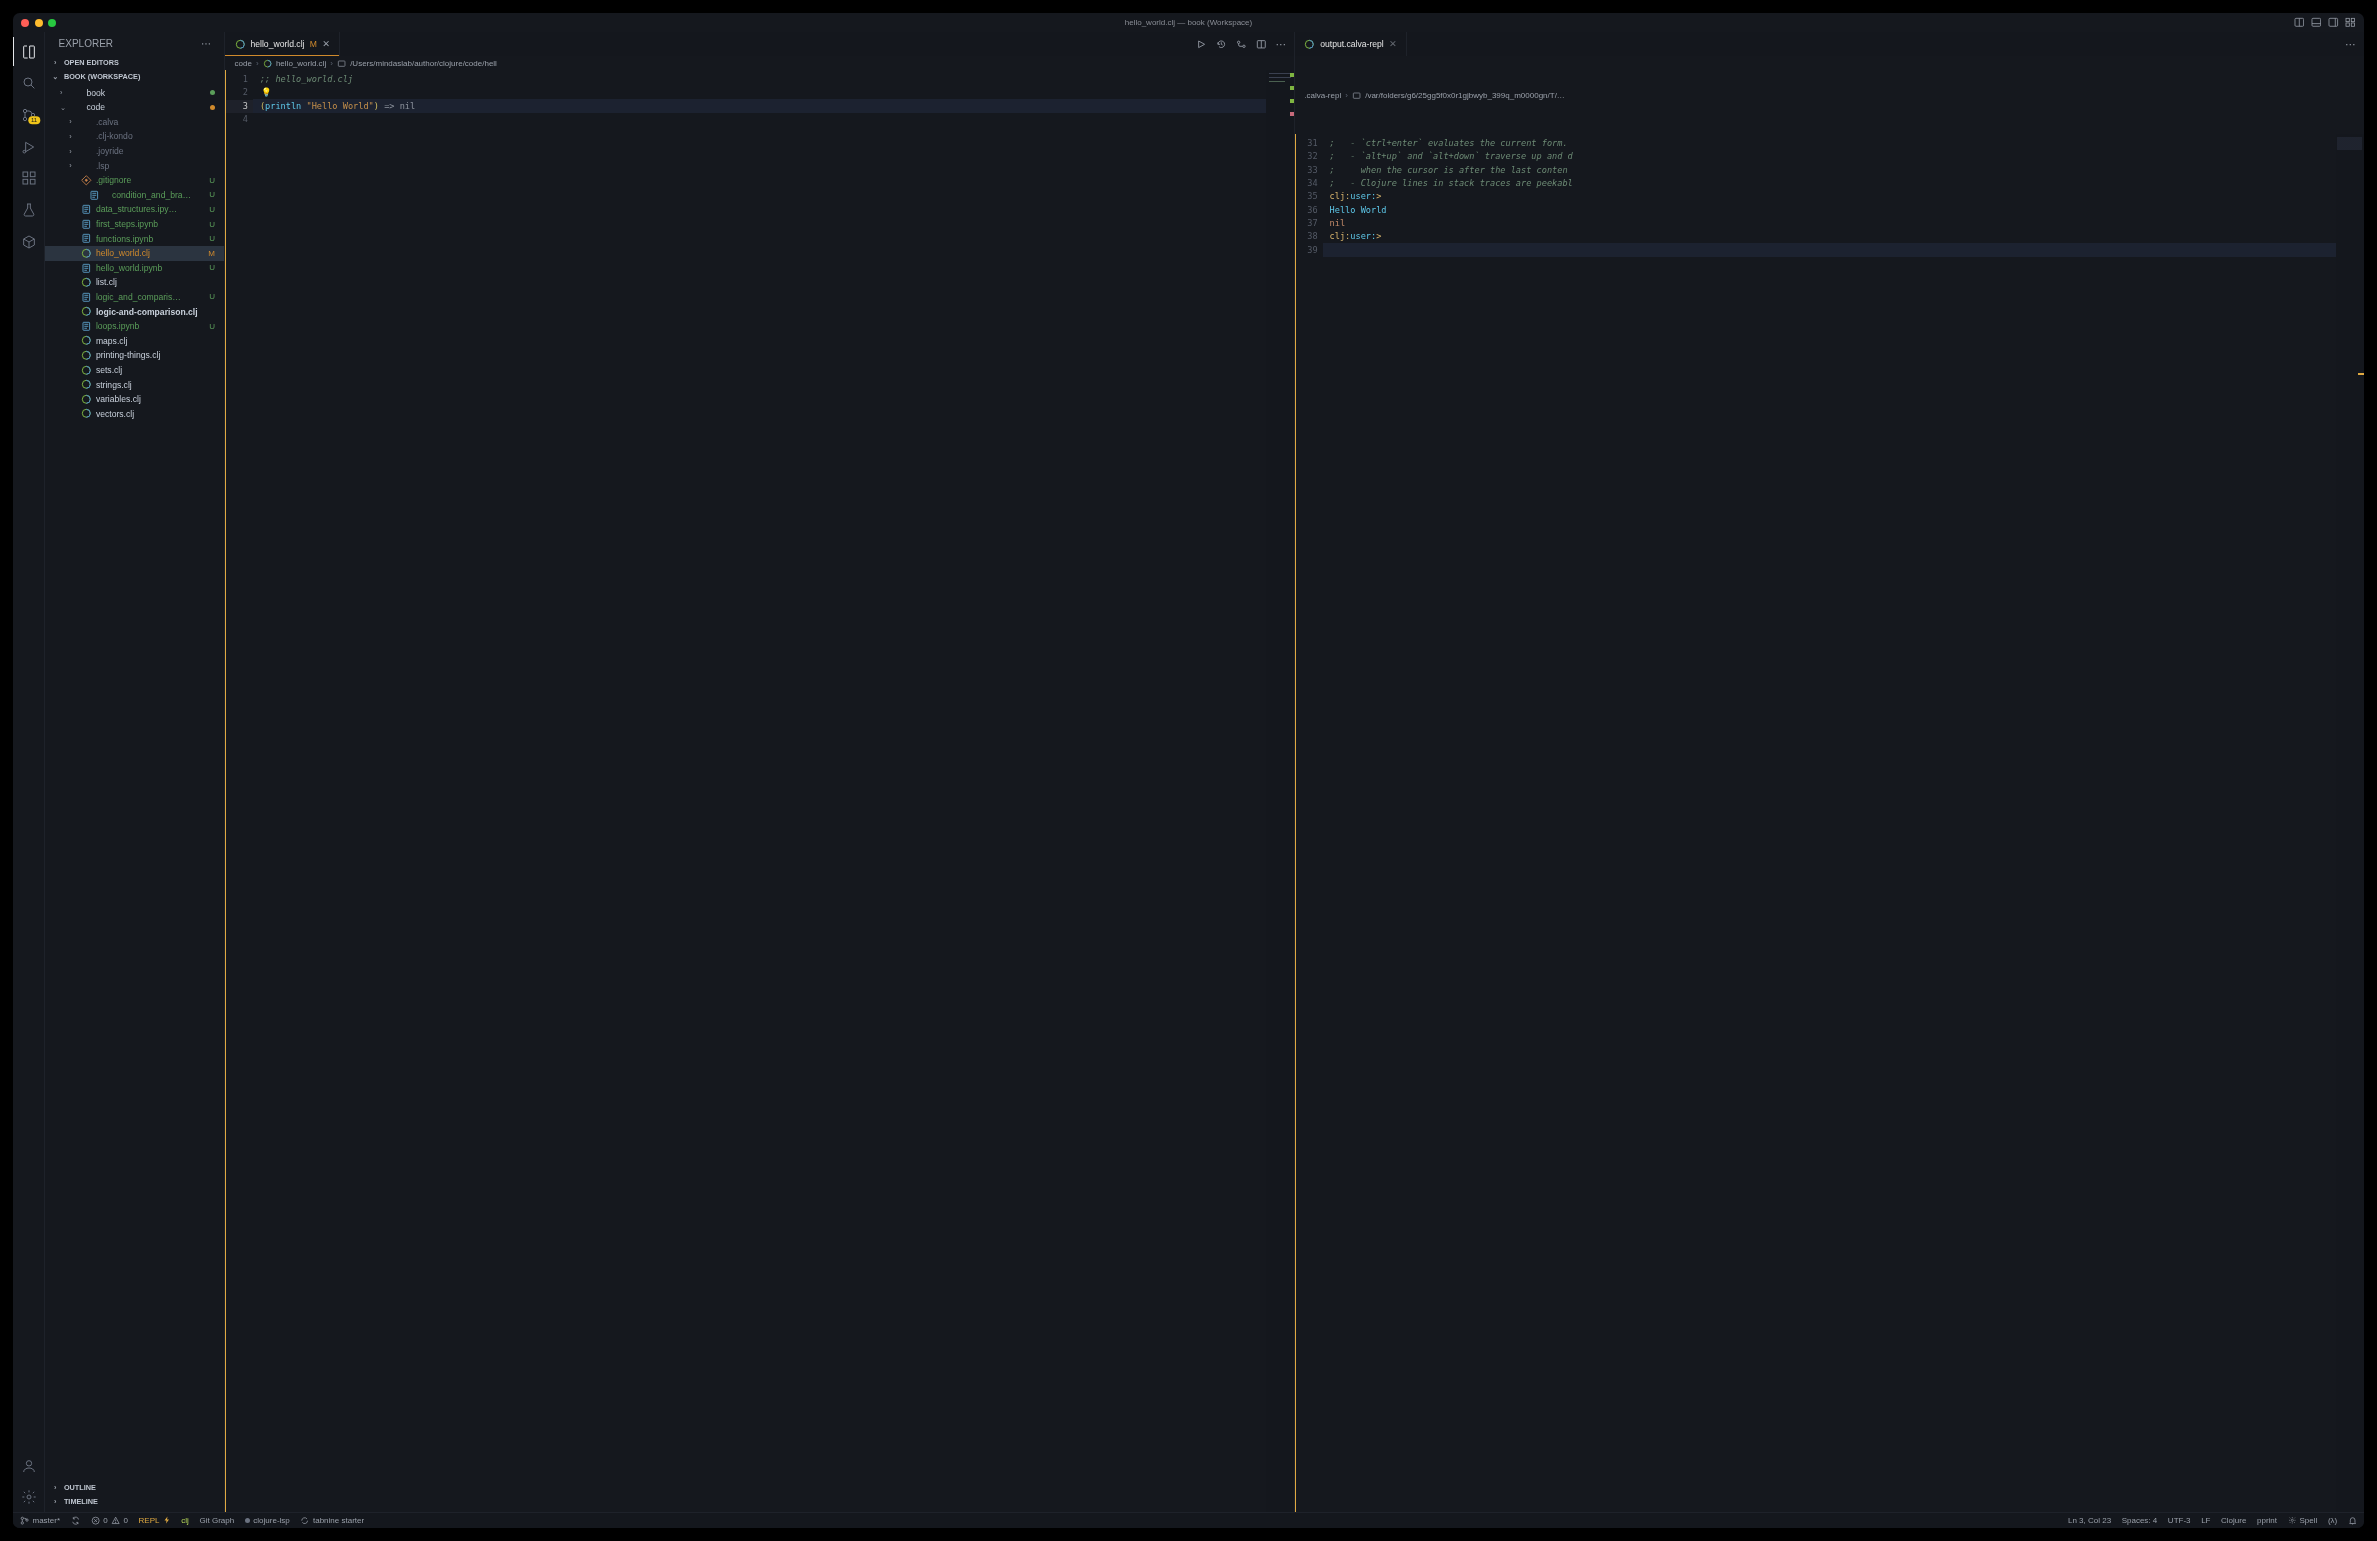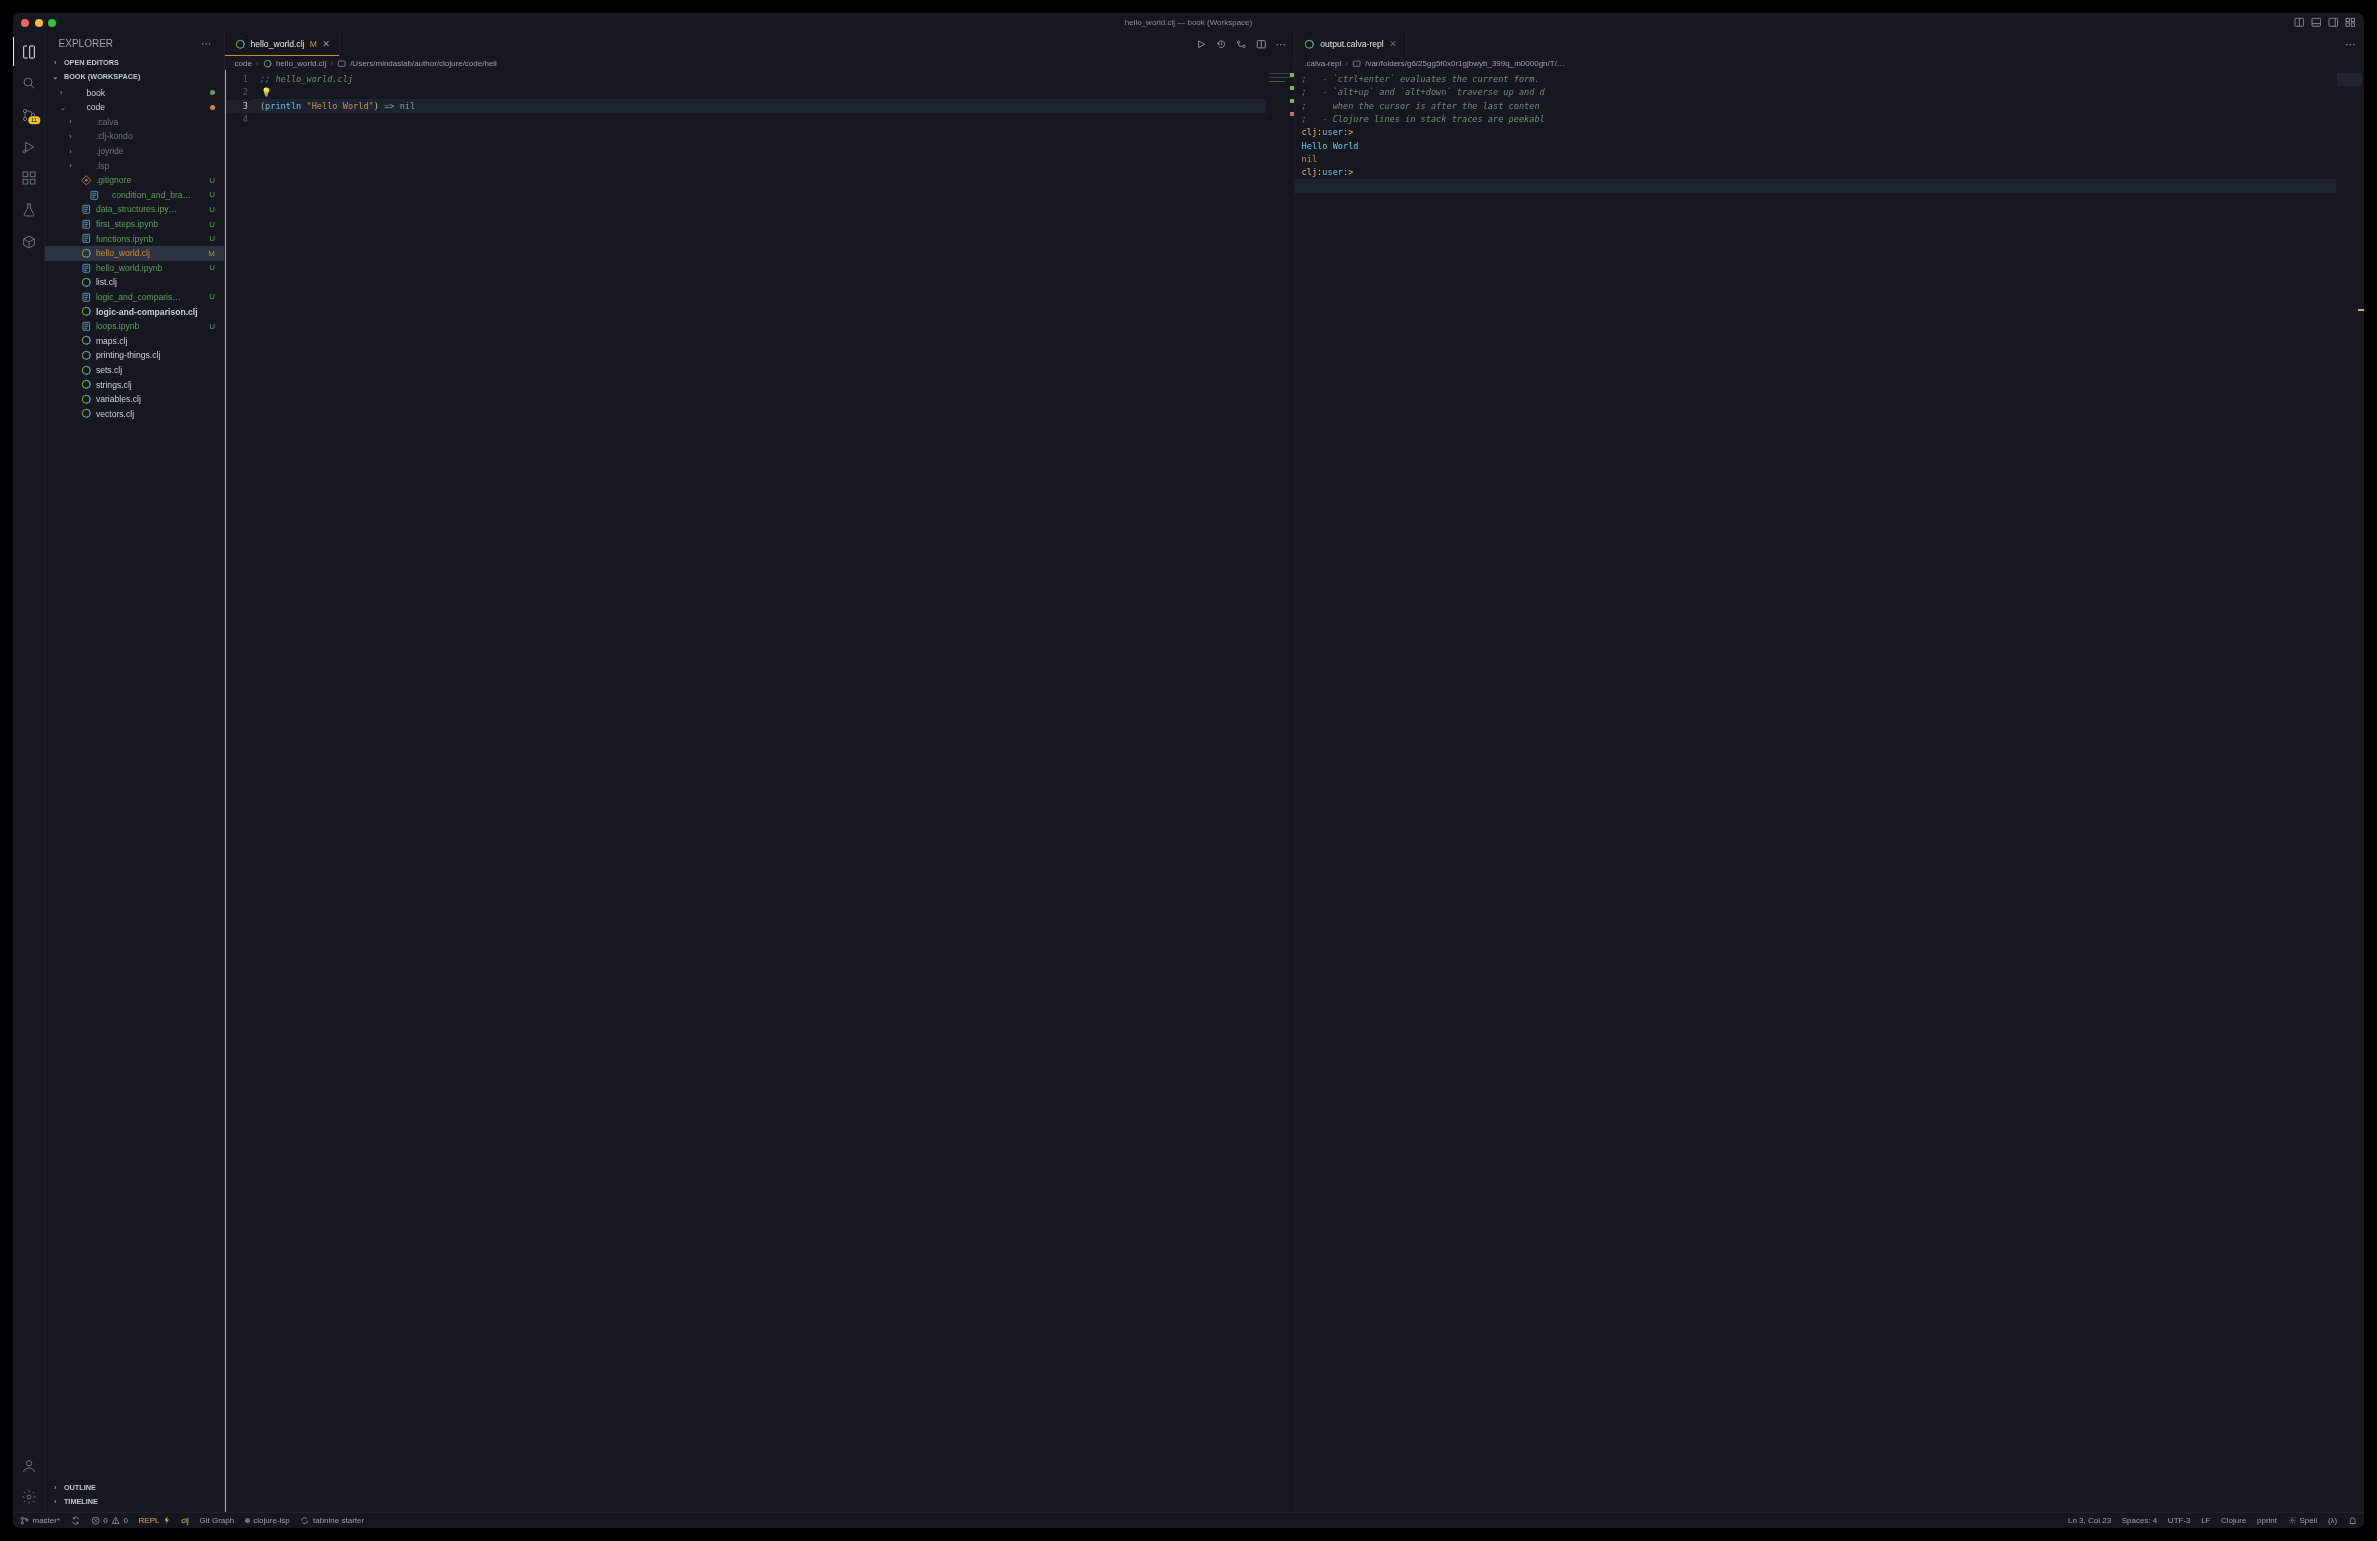--- a/index.html
+++ b/index.html
@@ -95,21 +95,21 @@
 .mod { color: #d08a2c; }
 .unt { color: #5b9e5a; }
 .dim { color: #6b7280; }
 .dot-unt { width:5.3px;height:5.3px;border-radius:50%;background:#5b9e5a;display:inline-block;}
 .dot-mod { width:5.3px;height:5.3px;border-radius:50%;background:#d08a2c;display:inline-block;}
 .sb-bottom { padding-bottom: 2.7px; }
 
 
 .editors { flex: 1; display: flex; min-width: 0; }
 .egroup { flex: 1; display: flex; flex-direction: column; min-width: 0; border-right: 0.7px solid #1e222a; }
-.egroup:last-child { border-right: none; }
+.egroup:last-child { border-right: none; gap: 32px; }
 .tabs {
   height: 24px; display: flex; align-items: stretch; background: #14171d;
 }
 .tab {
   display: flex; align-items: center; gap: 5.3px; padding: 0 9.3px;
   font-size: 8.6px; color: #9aa0aa; cursor: pointer; border-right: 0.7px solid #1e222a;
   position: relative;
 }
 .tab.active { color: #e6e6e6; }
 .tab.active.orange::after { content:""; position:absolute; left:0; right:0; bottom:0; height:0.7px; background:#d08a2c; }
@@ -644,20 +644,31 @@
           <span>.calva-repl</span>
             <span class="sep">›</span>
           <span class="ficon">
               <svg viewBox="0 0 14 14" fill="#9aa0aa">
                 <rect x="2" y="3" width="10" height="8" rx="1" fill="none" stroke="#9aa0aa"></rect>
               </svg>
             </span>
           <span style="overflow:hidden;text-overflow:ellipsis;">/var/folders/g6/25gg5f0x0r1gjbwyb_399q_m0000gn/T/…</span>
         </div>
         <div class="code-area">
+          <div class="gutter" id="gutter-right">
+              <div>31</div>
+              <div>32</div>
+              <div>33</div>
+              <div>34</div>
+              <div>35</div>
+              <div>36</div>
+              <div>37</div>
+              <div>38</div>
+              <div>39</div>
+            </div>
           <div class="code" id="code-right">
               <div class="hl-line" style="top: 109px;"></div>
               <pre><span class="c-com">;   - `ctrl+enter` evaluates the current form.</span>
 <span class="c-com">;   - `alt+up` and `alt+down` traverse up and d</span>
 <span class="c-com">;     when the cursor is after the last conten</span>
 <span class="c-com">;   - Clojure lines in stack traces are peekabl</span>
 <span class="c-kw">clj꞉</span><span class="c-usr">user꞉</span><span class="c-kw">&gt;</span>
 <span class="c-out">Hello World</span>
 <span class="c-nil">nil</span>
 <span class="c-kw">clj꞉</span><span class="c-usr">user꞉</span><span class="c-kw">&gt;</span>

